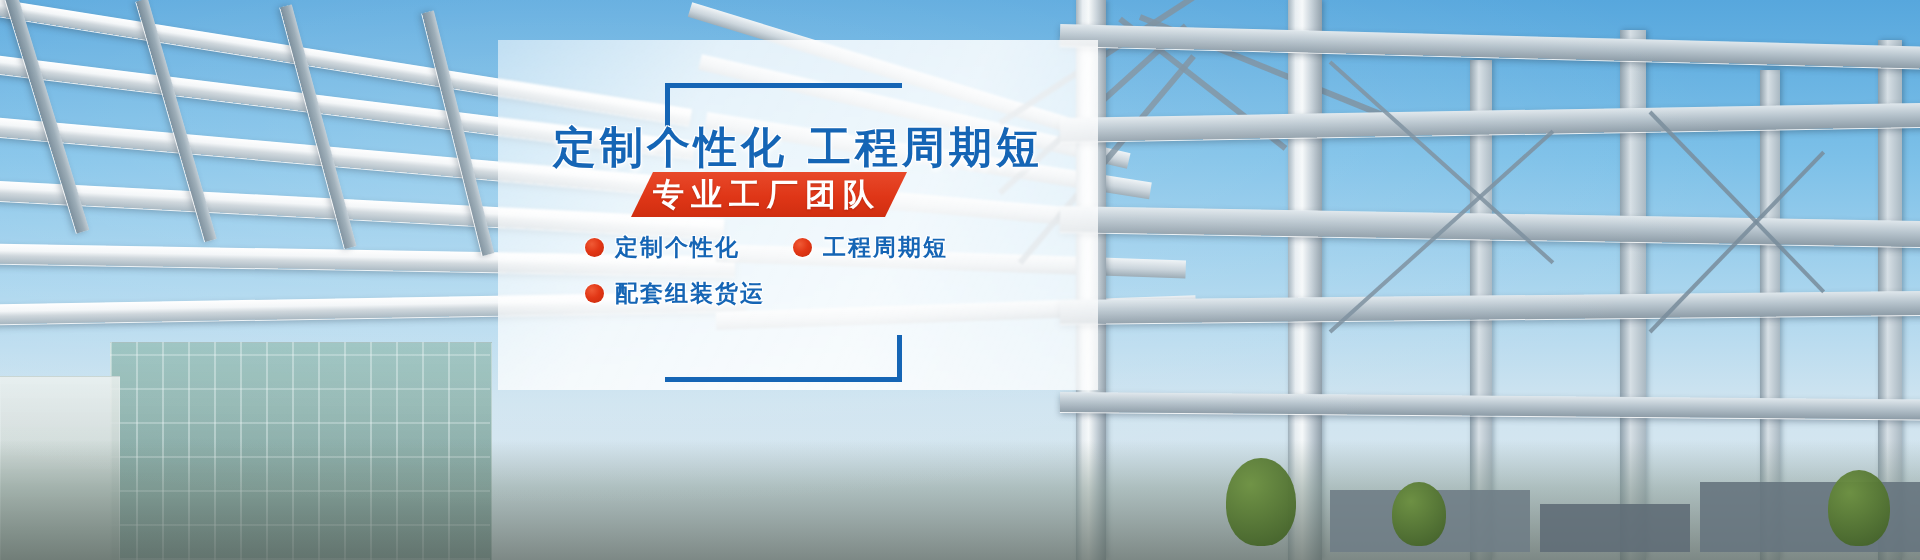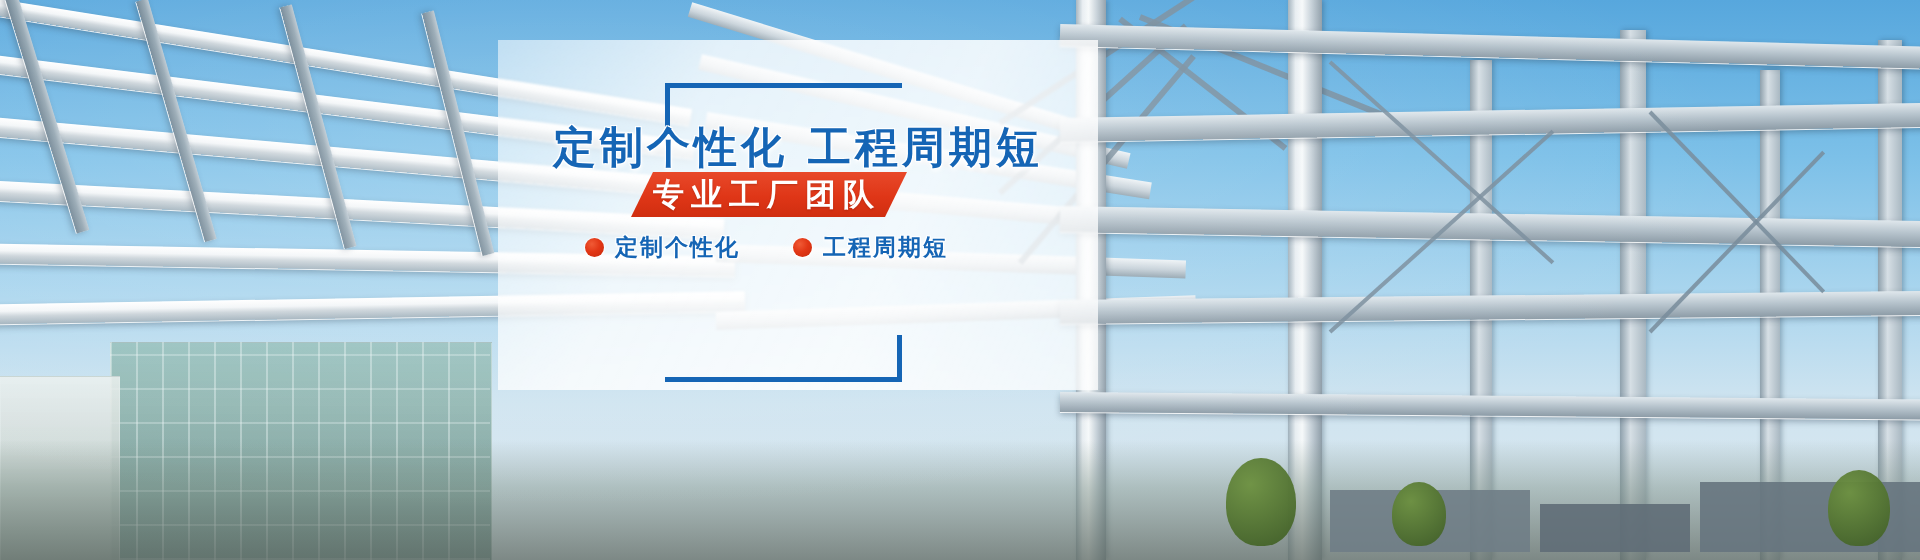--- a/index.html
+++ b/index.html
@@ -295,15 +295,19 @@
 
   <div class="features">
     <div class="feature">
       <span class="dot"></span>
       <span class="feature-label">定制个性化</span>
     </div>
     <div class="feature">
       <span class="dot"></span>
       <span class="feature-label">工程周期短</span>
     </div>
+    <div class="feature">
+      <span class="dot"></span>
+      <span class="feature-label">配套组装货运</span>
+    </div>
   </div>
 
 </div>
 
 </body></html>

